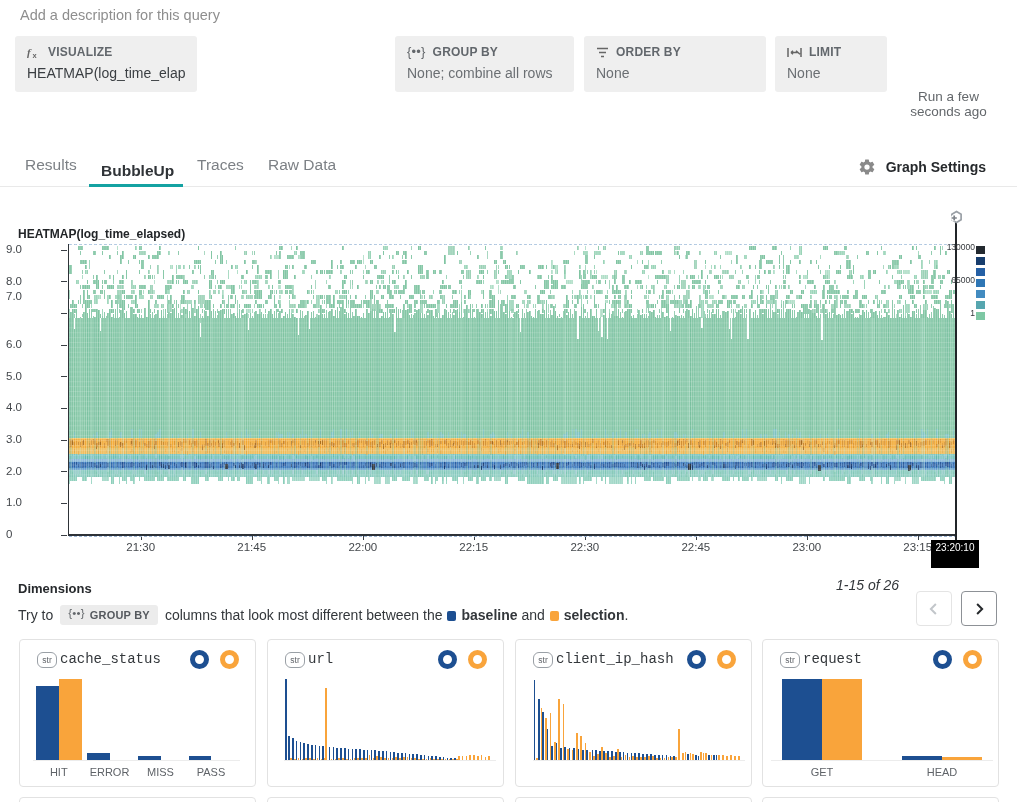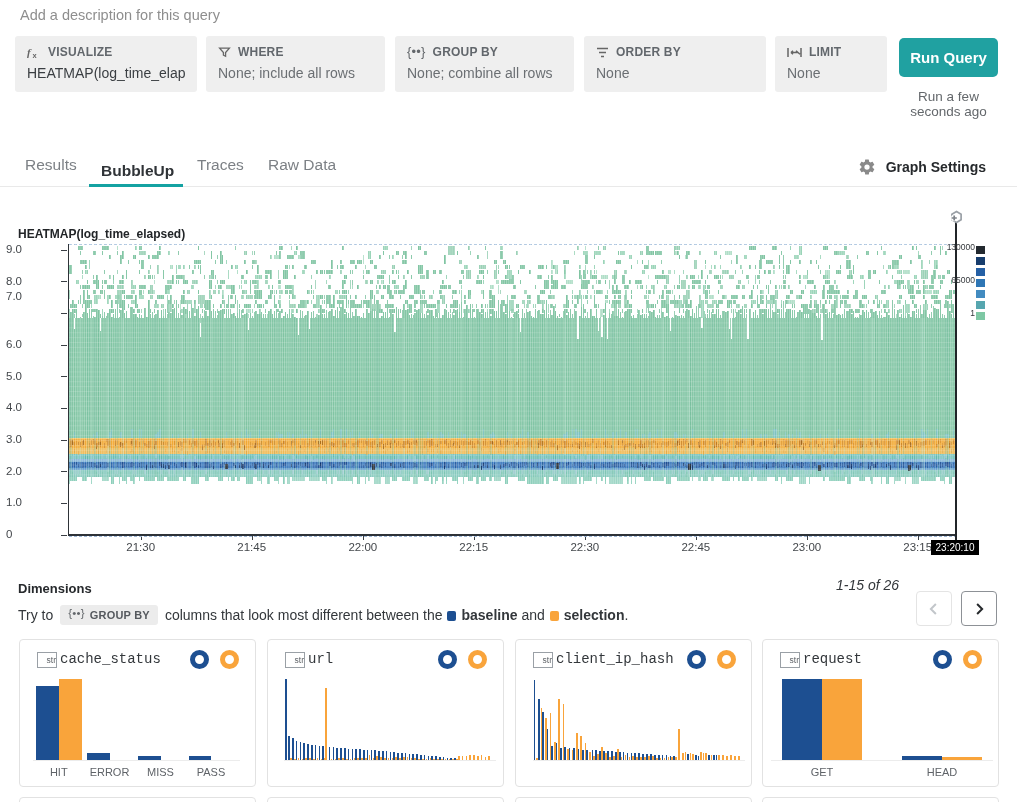--- a/index.html
+++ b/index.html
@@ -20,62 +20,53 @@
 .charttitle { left:18px; top:227px; font-size:12px; font-weight:700; color:#222528; }
 .ylab { position:absolute; right:956px; width:55px; text-align:left; font-size:11.5px; color:#43474b; }
 .ytick { position:absolute; left:61px; width:6px; height:1.2px; background:#3a3f45; }
 .xlab { position:absolute; top:541px; width:50px; text-align:center; font-size:11.5px; color:#43474b; }
 .xtick { position:absolute; top:535px; width:1.2px; height:5px; background:#3a3f45; }
 .yaxis { left:67.6px; top:243.5px; width:1.3px; height:292px; background:#2e3338; }
 .xaxis { left:67.6px; top:534.3px; width:889px; height:1.4px; background:#2e3338; }
 .dashtop { left:68.5px; top:243.5px; width:888px; border-top:1.6px dashed #a9c3de; }
 .dashbot { left:68.5px; top:536.2px; width:888px; border-top:1.4px dashed #9fb8d8; }
 .marker { left:955.4px; top:222px; width:1.7px; height:324px; background:#212529; }
-.badge { left:931px; top:540px; width:48px; height:15px; background:#000; color:#fff; font-size:10px; text-align:center; line-height:16px; }
+.badge { left:931px; top:540px; width:48px; height:28px; background:#000; color:#fff; font-size:10px; text-align:center; line-height:16px; }
 .lsq { position:absolute; left:976px; width:8.5px; height:8px; }
 .llab { position:absolute; font-size:8.5px; color:#33373b; }
 .dimtitle { left:18px; top:581px; font-size:13px; font-weight:700; color:#26292c; }
 .tryrow { left:18px; top:604px; height:22px; font-size:14px; color:#33373b; display:flex; align-items:center; }
 .gbpill { background:#ececec; border-radius:3px; height:20px; padding:0 8px; margin:0 7px; display:inline-flex; align-items:center; gap:5px; font-size:11px; font-weight:700; color:#55595e; letter-spacing:.2px; }
 .sw { display:inline-block; width:9px; height:10px; margin:0 5px; border-radius:2px; position:relative; top:0.5px; }
 .pager { left:836px; top:577px; font-size:14px; color:#33373b;font-style:italic; }
 .pbtn { position:absolute; top:591px; width:36px; height:35px; border-radius:4px; background:#fff; }
 .pbtn svg { position:absolute; left:50%; top:50%; transform:translate(-50%,-50%); }
 .card { position:absolute; top:639px; width:237px; height:148px; background:#fff; border:1px solid #e2e2e2; border-radius:4px; }
 .card2 { position:absolute; top:797px; width:237px; height:30px; background:#fff; border:1px solid #e2e2e2; border-radius:4px; }
-.strb { position:absolute; left:17px; top:12px; width:20px; height:16px; border:1px solid #9aa0a6; border-radius:0; font-size:8.5px; color:#5f6368; text-align:right; line-height:15px; }
+.strb { position:absolute; left:17px; top:12px; width:20px; height:16px; border:1px solid #9aa0a6; border-radius:6px; font-size:8.5px; color:#5f6368; text-align:center; line-height:15px; }
 .cname { position:absolute; left:40px; top:11px; font-family:"Liberation Mono",monospace; font-size:14px; color:#33373b; }
 .donut { display:inline-block; width:19px; height:19px; border-radius:50%; border:5.5px solid; background:#fff; }
 .donuts { position:absolute; top:10px; display:flex; gap:11px; }
 .cbars { position:absolute; top:36px; }
 .cxlab { position:absolute; font-size:11px; color:#5f6368; top:126px; width:60px; text-align:center; }
 </style></head>
 <body>
 <div id="page">
 <div class="abs desc">Add a description for this query</div>
 
 <div class="abs qbox" style="left:15px;width:182px">
       <div class="qlabel">
         <svg width="14" height="13" viewBox="0 0 14 13">
           <text x="0" y="10" font-family="Liberation Serif, serif" font-style="italic" font-size="11" fill="#666">f</text>
           <text x="5.4" y="12" font-family="Liberation Sans" font-size="7.5" fill="#666">x</text>
         </svg>
         <span>VISUALIZE</span>
       </div>
       <div class="qval" style="color:#3a3e42">HEATMAP(log_time_elapsed)</div>
     </div>
-<div class="abs qbox" style="left:206px;width:179px">
-      <div class="qlabel">
-        <svg width="13" height="13" viewBox="0 0 24 24" fill="none" stroke="#666" stroke-width="2.4">
-          <path d="M3 4h18l-7 8v7l-4-2v-5L3 4z"></path>
-        </svg>
-        <span>WHERE</span>
-      </div>
-      <div class="qval">None; include all rows</div>
-    </div>
 <div class="abs qbox" style="left:395px;width:179px">
       <div class="qlabel">
         <span style="font-size:13px;color:#63676b;font-weight:400;line-height:1;position:relative;top:-1px">{••}</span>
         <span>GROUP BY</span>
       </div>
       <div class="qval">None; combine all rows</div>
     </div>
 <div class="abs qbox" style="left:584px;width:182px">
       <div class="qlabel">
         <svg width="13" height="11" viewBox="0 0 13 11" stroke="#666" stroke-width="1.6">
@@ -87,21 +78,20 @@
     </div>
 <div class="abs qbox" style="left:775px;width:112px">
       <div class="qlabel">
         <svg width="15" height="11" viewBox="0 0 15 11" stroke="#666" stroke-width="1.5" fill="none">
           <path d="M1 1v9M14 1v9M4 5.5h7M4 5.5l2-1.8M4 5.5l2 1.8M11 5.5l-2-1.8M11 5.5l2 1.8"></path>
         </svg>
         <span>LIMIT</span>
       </div>
       <div class="qval">None</div>
     </div>
-<div class="abs runbtn">Run Query</div>
 <div class="abs ranago">Run a few<br>seconds ago</div>
 
 
 <div class="abs tabs">
 <span class="tab" style="left:25px">Results</span>
 <span class="tab tabactive" style="left:101px">BubbleUp</span>
 <span class="tab" style="left:197px">Traces</span>
 <span class="tab" style="left:268px">Raw Data</span>
 <span class="tabline"></span>
 <span class="gsett">

